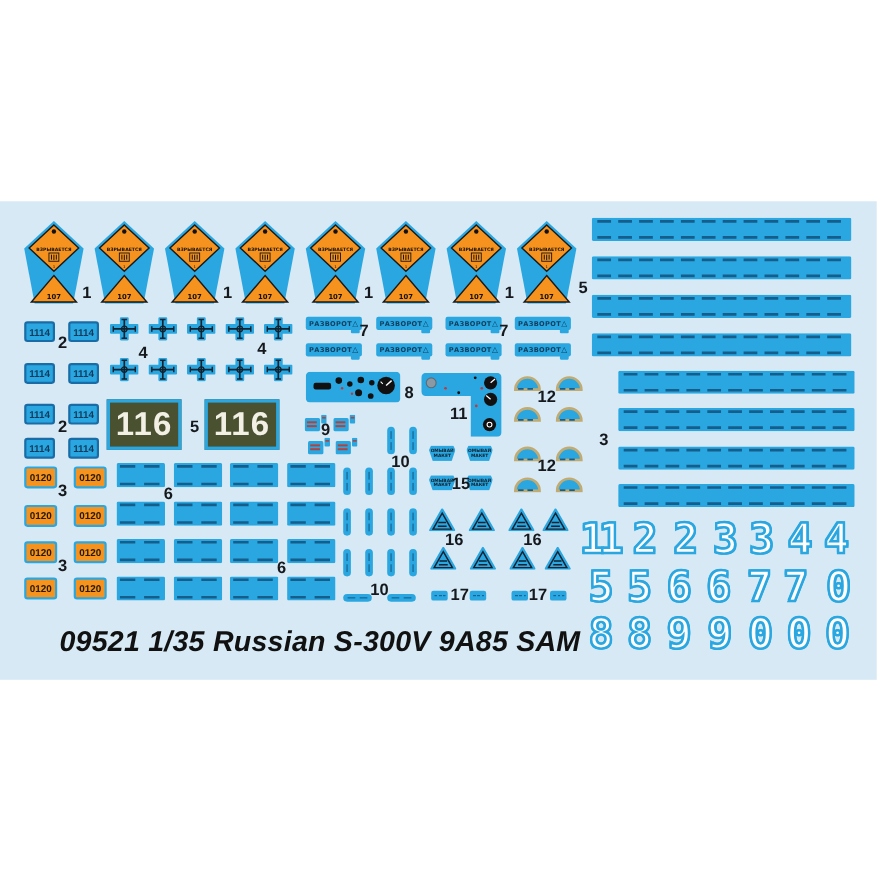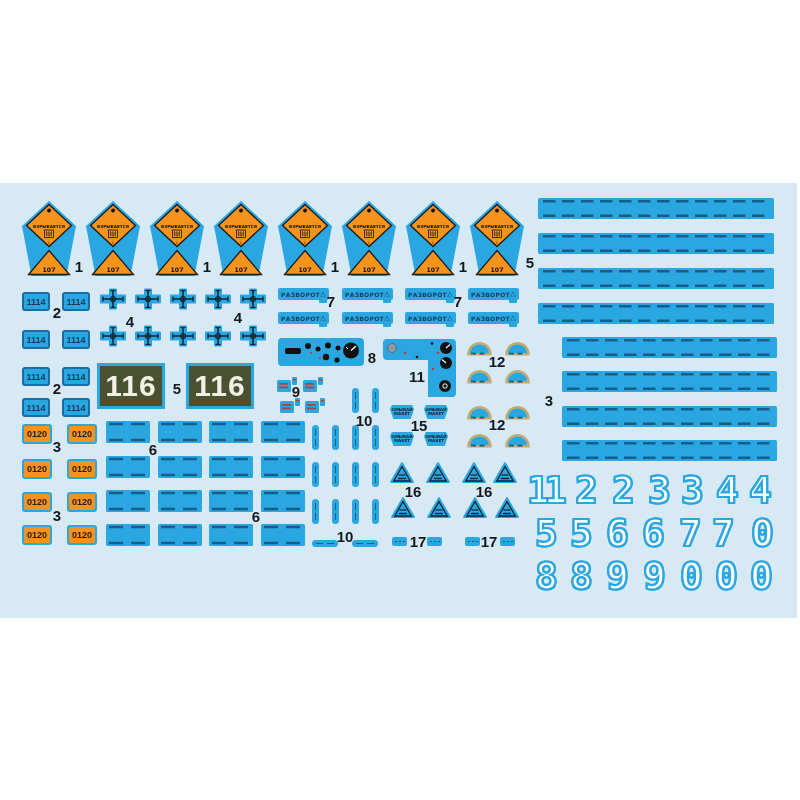--- a/index.html
+++ b/index.html
@@ -806,21 +806,21 @@
       <span class="lbl" style="left:458px;top:301px">7</span>
       <span class="lbl" style="left:372px;top:357px">8</span>
       <span class="lbl" style="left:296px;top:391px">9</span>
       <span class="lbl" style="left:364px;top:420px">10</span>
       <span class="lbl" style="left:345px;top:536px">10</span>
       <span class="lbl" style="left:417px;top:376px">11</span>
       <span class="lbl" style="left:497px;top:361px">12</span>
       <span class="lbl" style="left:497px;top:424px">12</span>
       <span class="lbl" style="left:530px;top:262px">5</span>
       <span class="lbl" style="left:549px;top:400px">3</span>
-      <span class="lbl" style="left:419px;top:425px">15</span>
+      <span class="lbl" style="left:419px;top:440px">15</span>
       <span class="lbl" style="left:413px;top:491px">16</span>
       <span class="lbl" style="left:484px;top:491px">16</span>
       <span class="lbl" style="left:418px;top:541px">17</span>
       <span class="lbl" style="left:489px;top:541px">17</span>
       <span class="sd" style="left:527px;top:471px">1</span>
       <span class="sd" style="left:544px;top:471px">1</span>
       <span class="sd" style="left:575px;top:471px">2</span>
       <span class="sd" style="left:612px;top:471px">2</span>
       <span class="sd" style="left:648px;top:471px">3</span>
       <span class="sd" style="left:681px;top:471px">3</span>
@@ -834,13 +834,14 @@
       <span class="sd" style="left:712px;top:514px">7</span>
       <span class="sd" style="left:751px;top:514px">0</span>
       <span class="sd" style="left:535px;top:557px">8</span>
       <span class="sd" style="left:570px;top:557px">8</span>
       <span class="sd" style="left:606px;top:557px">9</span>
       <span class="sd" style="left:643px;top:557px">9</span>
       <span class="sd" style="left:680px;top:557px">0</span>
       <span class="sd" style="left:715px;top:557px">0</span>
       <span class="sd" style="left:750px;top:557px">0</span>
     </div>
+  <div id="title">09521 1/35 Russian S-300V 9A85 SAM</div>
 </div>
 
 </body></html>

